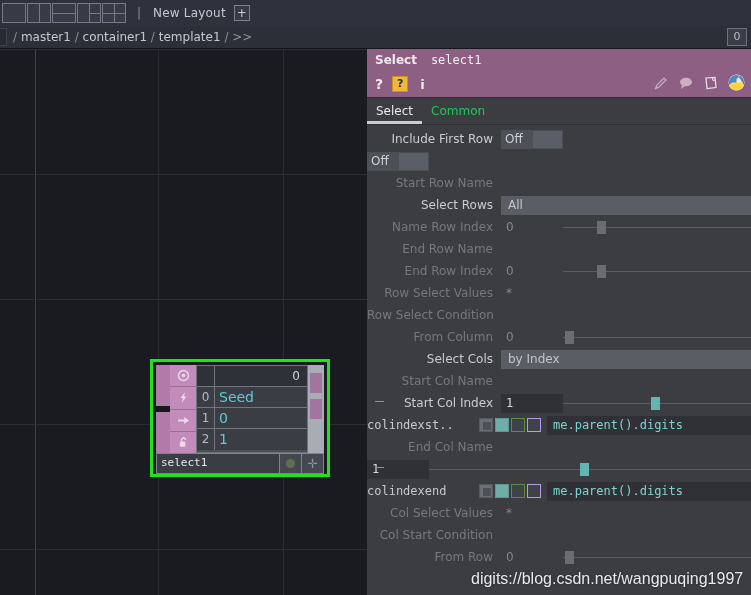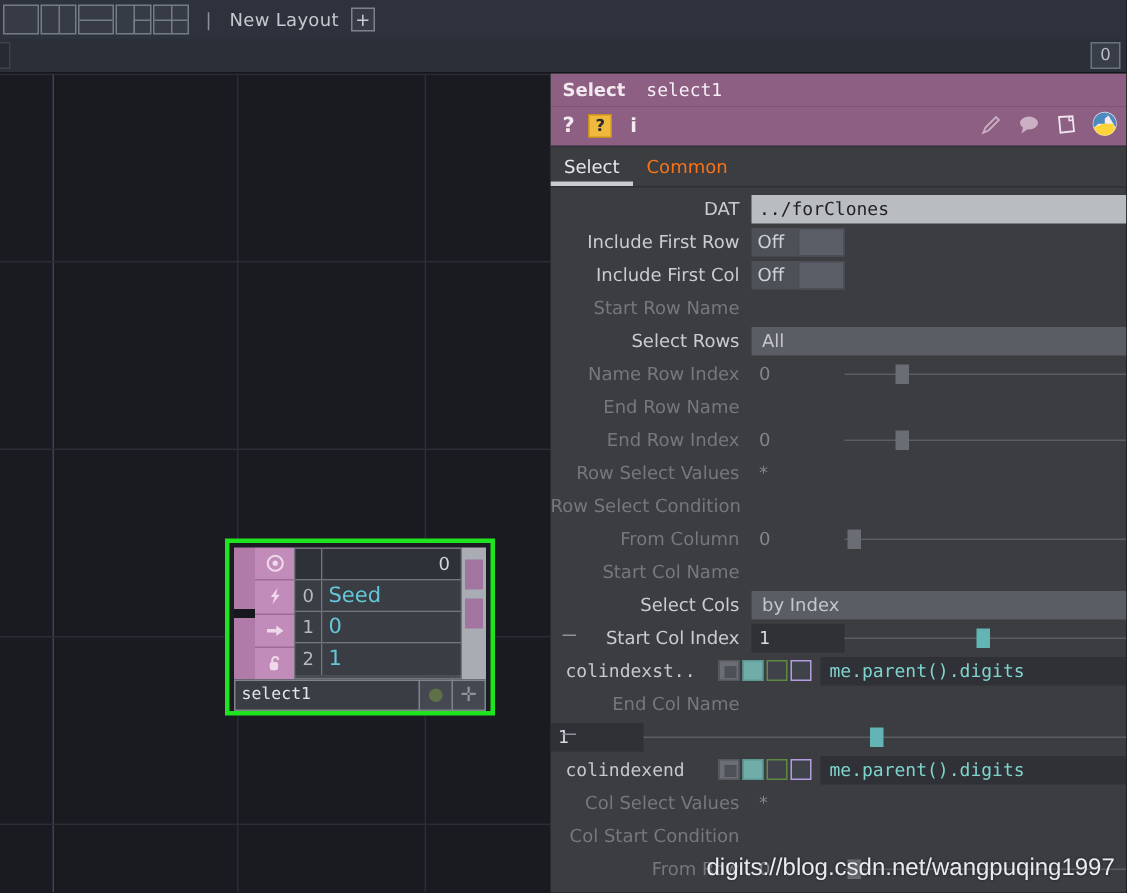--- a/index.html
+++ b/index.html
@@ -125,21 +125,21 @@
     box-sizing:border-box;
   }
   .ph-tools .ital{margin-left:12px;color:#f3e9f1;font-size:13px;font-weight:bold;font-style:normal;}
   .ph-right{position:absolute;right:6px;top:3px;display:flex;align-items:center;gap:9px;}
   .ph-right svg{display:block;}
   .ph-tabs{
     height:26px;background:#3b3d41;display:flex;align-items:flex-end;
     border-bottom:1px solid #2e3035;
   }
   .ptab{
-    padding:0 9px;height:24px;line-height:22px;color:#f97316;font-size:12px;
+    padding:0 9px;height:24px;line-height:22px;color:#22c55e;font-size:12px;
     border-bottom:3px solid transparent;box-sizing:border-box;
   }
   .ptab.active{border-bottom-color:#c9ccd1;color:#e6e9ec;}
   .rows{padding-top:3px;}
   .prow{height:22px;display:flex;align-items:center;position:relative;}
   .plabel{
     width:134px;text-align:right;padding-right:8px;color:#c9ccd2;font-size:12px;
     box-sizing:border-box;flex:none;white-space:nowrap;
   }
   .prow.dim .plabel{color:#75787e;}
@@ -170,21 +170,21 @@
   .f-num-dim{color:#83868c;font-size:12px;width:62px;padding-left:5px;box-sizing:border-box;flex:none;}
   .f-star{color:#83868c;font-size:12px;padding-left:5px;}
   .slider{position:relative;flex:1;height:19px;}
   .slider .track{position:absolute;left:0;right:0;top:9px;height:1px;background:#5a5d63;}
   .slider .handle{position:absolute;top:3px;width:9px;height:13px;background:#6a6d74;}
   .slider.act .handle{background:#63b5b5;}
   .slider.act .track{background:#5a5d63;}
   
   .exprow{height:22px;display:flex;align-items:center;}
   .exprow .pname{
-    width:112px;padding-left:10px;color:#c6c9ce;font-size:12px;
+    width:112px;color:#c6c9ce;font-size:12px;
     font-family:"DejaVu Sans Mono","Liberation Mono",monospace;box-sizing:border-box;
   }
   .modes{display:flex;gap:2px;margin-right:6px;}
   .m{width:14px;height:14px;box-sizing:border-box;position:relative;}
   .m1{background:#6b6e74;border:1px solid #55585e;}
   .m1 i{position:absolute;right:1px;bottom:1px;width:8px;height:8px;background:#4d5057;}
   .m2{background:#6fada9;border:1px solid #5d9894;}
   .m3{background:#3f4349;border:1px solid #5f8a45;}
   .m4{background:#3f4349;border:1px solid #b39ce0;}
   .f-expr{
@@ -220,20 +220,30 @@
         <i class="h-half"></i>
       </div>
   </div>
   <span class="sep-pipe">|</span>
   <span class="newlayout">New Layout</span>
   <span class="plusbtn">+</span>
 </div>
 
 <div id="path-bar">
   <div class="path-lead"></div>
+  <div class="crumbs">
+    <span class="slash">/</span>
+    <span>master1</span>
+    <span class="slash">/</span>
+    <span>container1</span>
+    <span class="slash">/</span>
+    <span>template1</span>
+    <span class="slash">/</span>
+    <span class="gt">&gt;&gt;</span>
+  </div>
   <div class="path-right">0</div>
 </div>
 
 <div id="network">
   <div class="gridline vert accent" style="left:35px;"></div>
   <div class="gridline vert" style="left:158px;"></div>
   <div class="gridline vert" style="left:283px;"></div>
   <div class="gridline horiz" style="top:0px;"></div>
   <div class="gridline horiz" style="top:125px;"></div>
   <div class="gridline horiz" style="top:250px;"></div>
@@ -345,35 +355,30 @@
       </span>
     </span>
   </div>
   <div class="ph-tabs">
     <div class="ptab active">Select</div>
     <div class="ptab">Common</div>
   </div>
 
   <div class="rows">
 
-    <div class="prow">
-      <div class="plabel">DAT</div>
-      <div class="f-light">../forClones</div>
-    </div>
 
     <div class="prow">
       <div class="plabel">Include First Row</div>
       <div class="f-toggle">
         <span class="tlab">Off</span>
         <span class="tbox"></span>
       </div>
     </div>
 
     <div class="prow">
-      <div class="plabel">Include First Col</div>
       <div class="f-toggle">
         <span class="tlab">Off</span>
         <span class="tbox"></span>
       </div>
     </div>
 
     <div class="prow dim">
       <div class="plabel">Start Row Name</div>
       <div class="f-num-dim"></div>
     </div>
@@ -418,28 +423,28 @@
 
     <div class="prow dim">
       <div class="plabel">From Column</div>
       <div class="f-num-dim">0</div>
       <div class="slider">
         <span class="track"></span>
           <span class="handle" style="left:1%;"></span>
       </div>
     </div>
 
-    <div class="prow dim">
-      <div class="plabel">Start Col Name</div>
-      <div class="f-num-dim"></div>
-    </div>
-
     <div class="prow">
       <div class="plabel">Select Cols</div>
       <div class="f-drop">by Index</div>
+    </div>
+
+    <div class="prow dim">
+      <div class="plabel">Start Col Name</div>
+      <div class="f-num-dim"></div>
     </div>
 
     <div class="prow">
       <span class="dashtoggle"></span>
       <div class="plabel">Start Col Index</div>
       <div class="f-dark">1</div>
       <div class="slider act">
         <span class="track"></span>
           <span class="handle" style="left:47%;"></span>
       </div>

